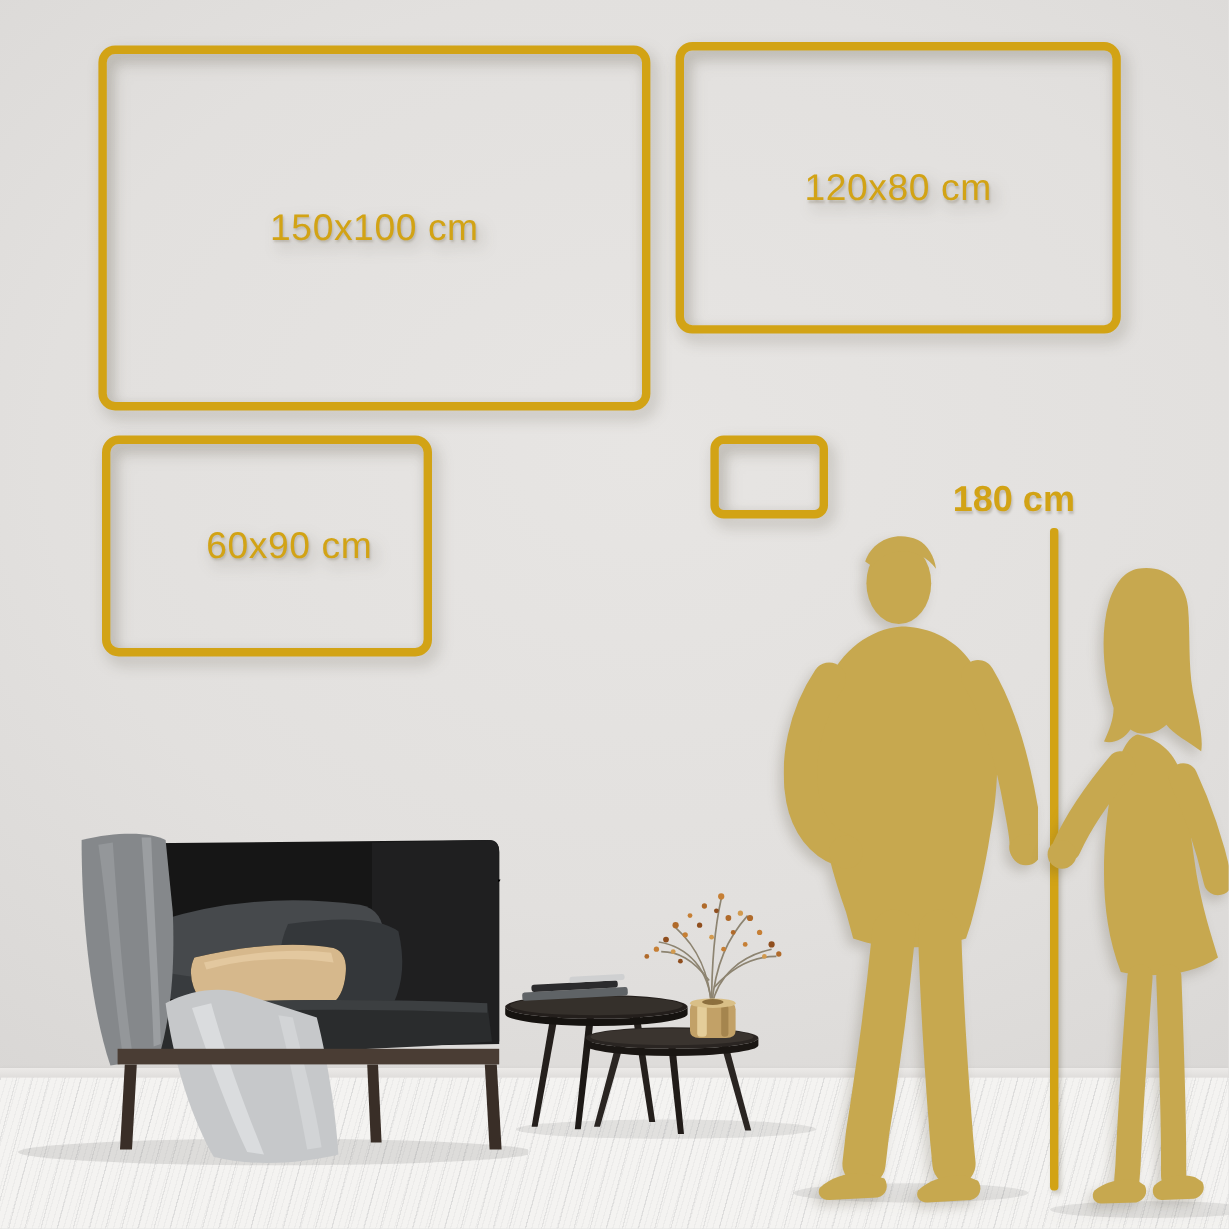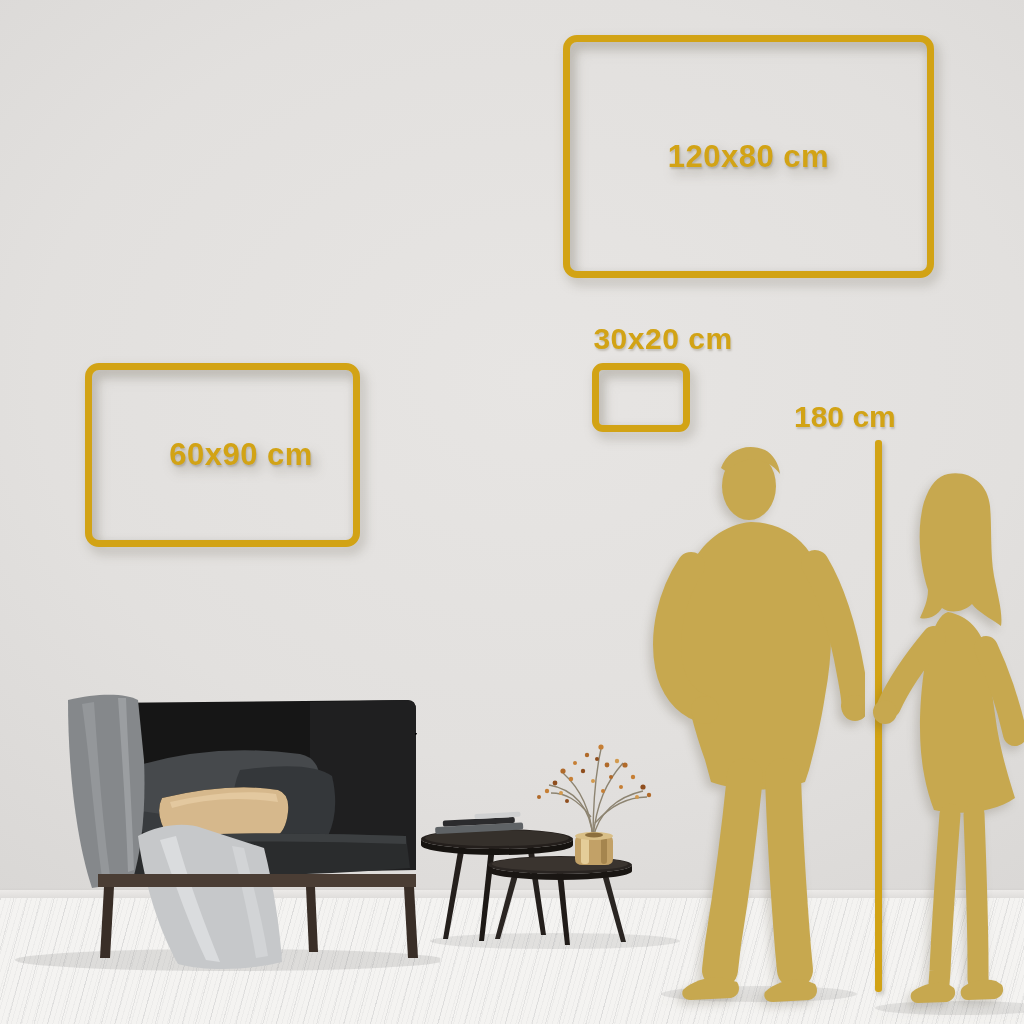--- a/index.html
+++ b/index.html
@@ -26,21 +26,21 @@
   
   .frame{position:absolute;border:7px solid var(--gold);border-radius:14px;
     display:flex;align-items:center;justify-content:center;
     filter:drop-shadow(4px 6px 6px rgba(70,62,40,.28));
     box-shadow:inset 3px 4px 9px rgba(90,84,70,.14);}
   .frame-150{left:82px;top:38px;width:460px;height:304px;}
   .frame-120{left:563px;top:35px;width:371px;height:243px;}
   .frame-90 {left:85px;top:363px;width:275px;height:184px;padding-left:37px;}
   .frame-60 {left:382px;top:363px;width:186px;height:126px;}
   .frame-30 {left:592px;top:363px;width:98px;height:69px;border-radius:11px;}
-  .size-label{color:var(--gold);font-weight:700;font-size:31px;letter-spacing:.5px;
+  .size-label{color:var(--gold);font-weight:400;font-size:31px;letter-spacing:.5px;
     text-shadow:1px 2px 2px rgba(90,80,50,.25);white-space:nowrap;}
   .label-30{position:absolute;left:575px;top:322px;width:176px;text-align:center;font-size:30px;}
   
   .height-label{position:absolute;left:794px;top:400px;width:165px;text-align:left;
     color:var(--gold);font-weight:700;font-size:30px;text-shadow:1px 2px 2px rgba(90,80,50,.25);}
   .height-line{position:absolute;left:875px;top:440px;width:7px;height:552px;border-radius:3px;
     background:var(--gold);box-shadow:2px 3px 4px rgba(70,62,40,.25);}
   
   .art{position:absolute;}
   .art-sofa{left:10px;top:690px;z-index:3;}
@@ -52,27 +52,29 @@
 </style>
 </head>
 <body>
 
 <div class="scene">
 
   <div class="wall"></div>
   <div class="baseboard"></div>
   <div class="floor"></div>
 
+  <div class="frame frame-150">
+    <span class="size-label">150x100 cm</span>
+  </div>
   <div class="frame frame-120">
     <span class="size-label">120x80 cm</span>
   </div>
   <div class="frame frame-90">
     <span class="size-label">60x90 cm</span>
   </div>
-  <span class="size-label label-30">30x20 cm</span>
   <div class="frame frame-30"></div>
 
   <span class="height-label">180 cm</span>
   <div class="height-line"></div>
 
   <svg class="art art-sofa" width="430" height="285" viewBox="0 0 430 285">
     <ellipse cx="220" cy="270" rx="215" ry="11" fill="rgba(60,58,55,0.12)"></ellipse>
 
     <path d="M78,22 Q78,14 88,13 L396,10 Q406,10 406,20 L406,178 L96,182 Z" fill="#161616"></path>
     <path d="M300,12 L398,10 Q406,10 406,20 L406,180 L300,182 Z" fill="#1f1f20"></path>

